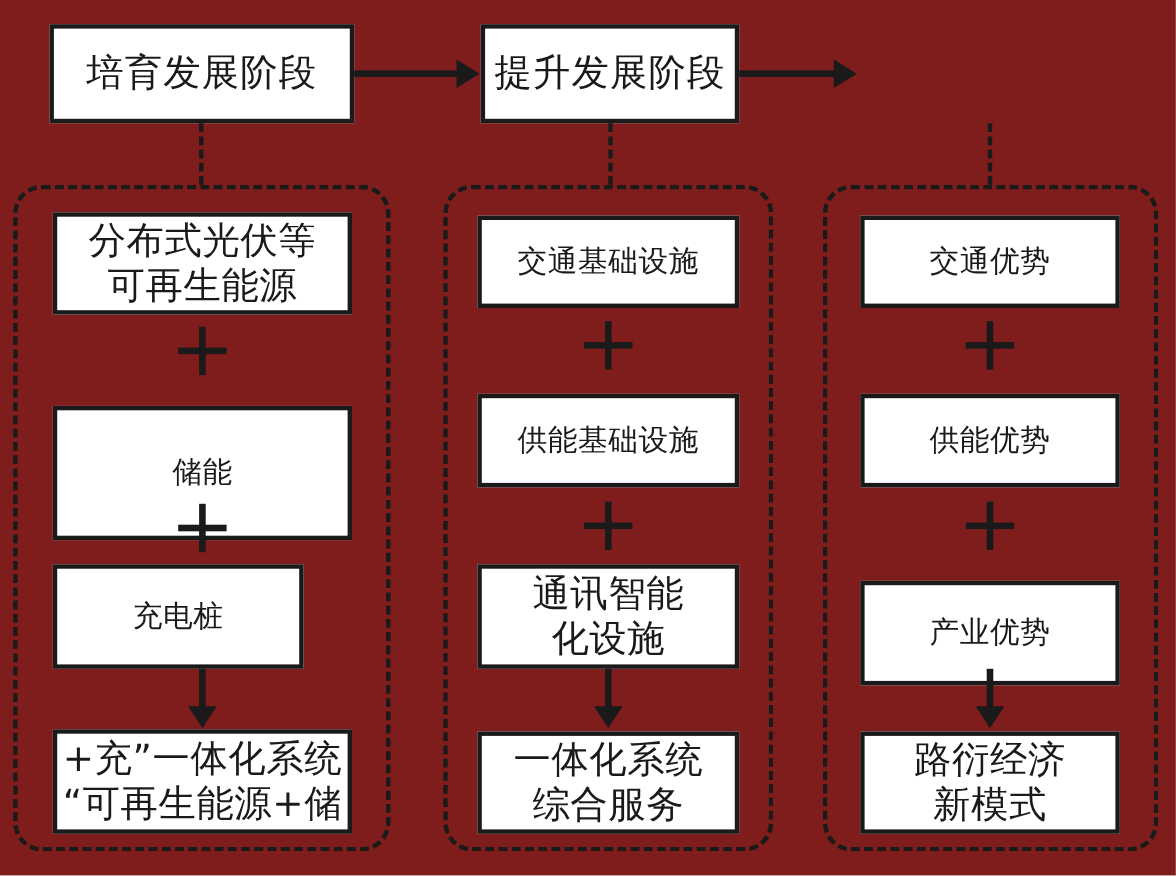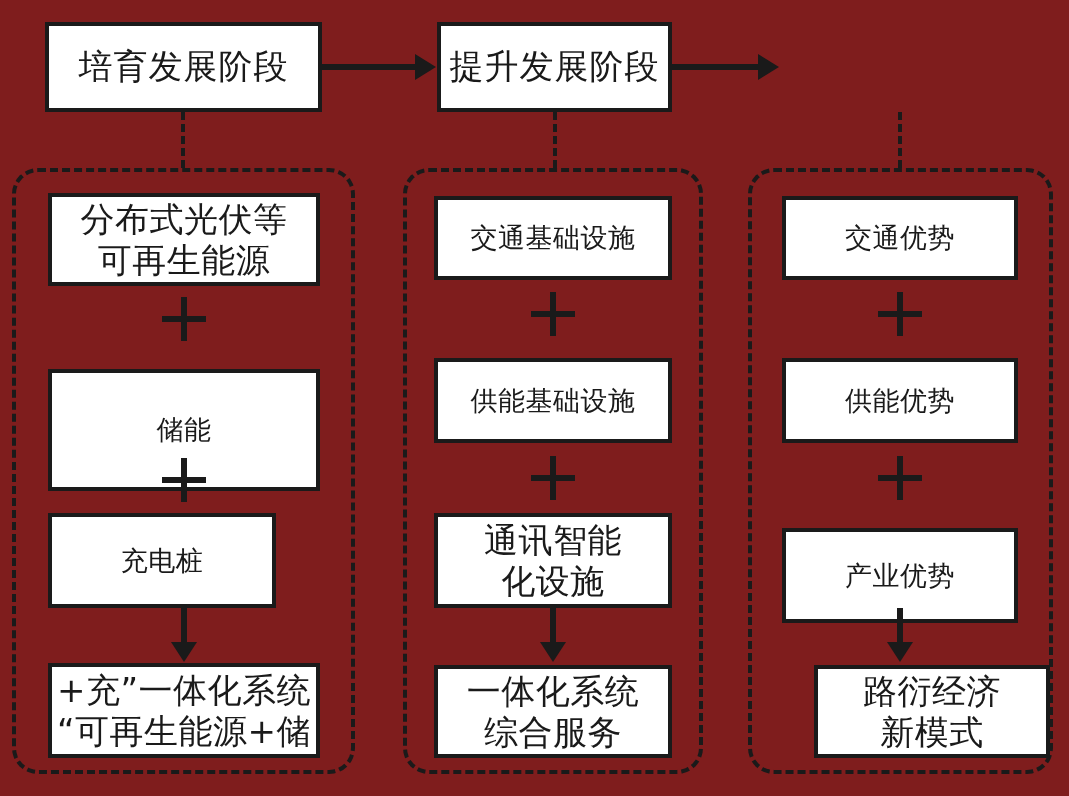--- a/index.html
+++ b/index.html
@@ -242,20 +242,20 @@
   <div class="plus" style="left:878px; top:456px;"></div>
 
   <div class="item-box" style="left:782px; top:528px; width:236px; height:95px;">
     <div>
       <span class="txt">产业优势</span>
     </div>
   </div>
 
   <div class="v-arrow" style="left:897px; top:608px; height:35px;"></div>
 
-  <div class="item-box two-line" style="left:782px; top:665px; width:236px; height:93px;margin-left:32px;">
+  <div class="item-box two-line" style="left:782px; top:665px; width:236px; height:93px;">
     <div>
       <span class="txt">路衍经济</span>
       <span class="txt">新模式</span>
     </div>
   </div>
 
 </div>
 
 </body></html>

